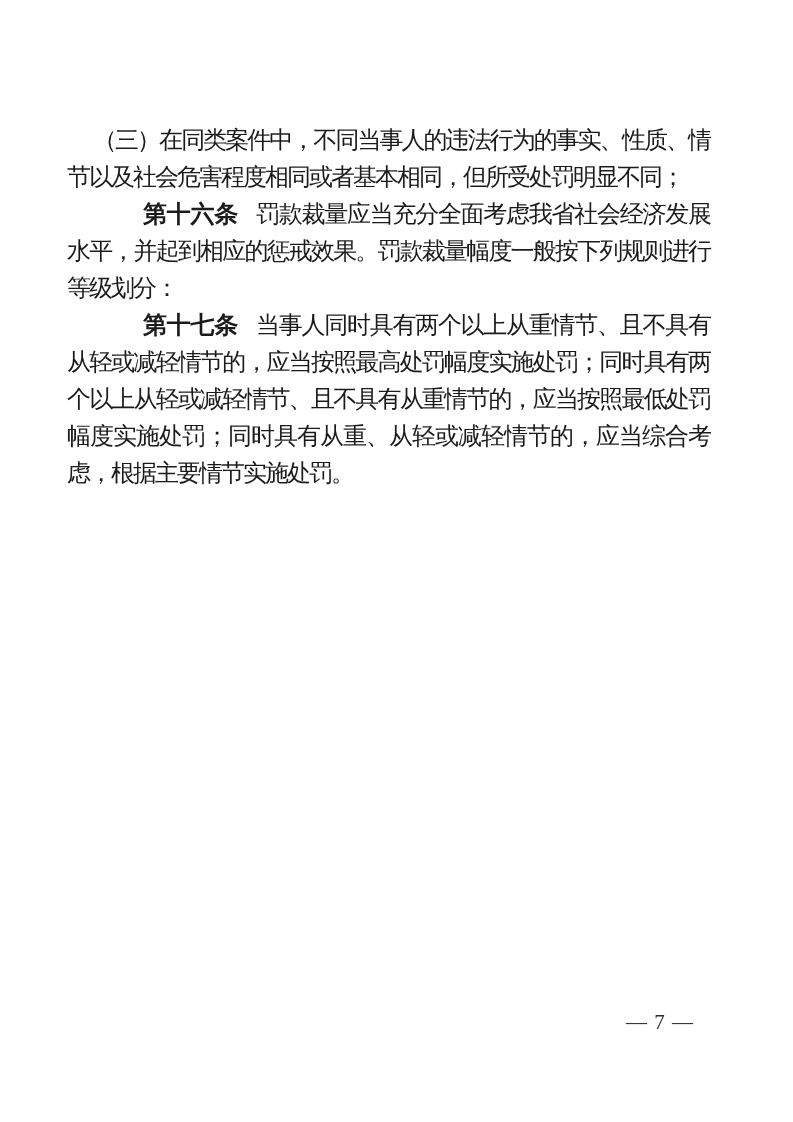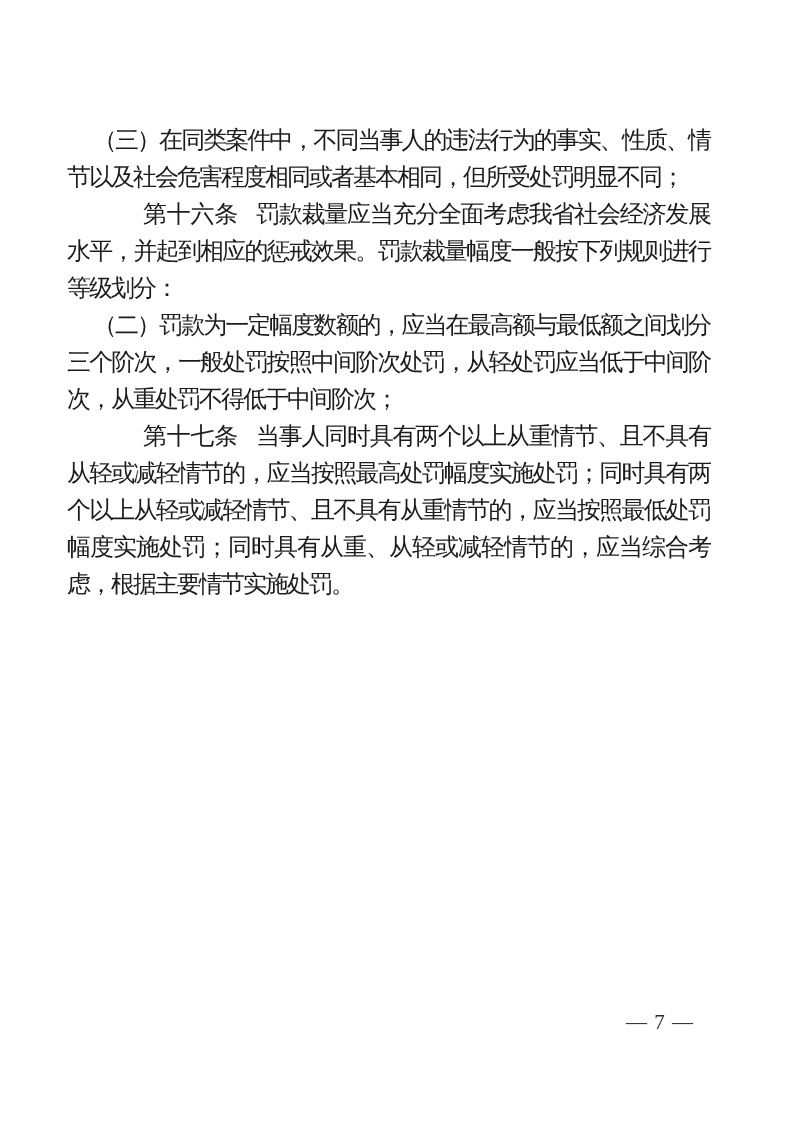--- a/index.html
+++ b/index.html
@@ -37,21 +37,21 @@
     letter-spacing: -2px;
     text-align: justify;
     text-justify: inter-character;
     word-break: break-all;
   }
   
   .ind-item    { text-indent: 26px; }   
   .ind-plain   { text-indent: 50px; }   
   .ind-article { text-indent: 76px; }   
   .art-head {
-    font-weight: 400;
+    font-weight: 700;
     letter-spacing: -1px;
   }
   .art-head:not(:empty) {
     margin-right: 18px;
   }
   .page-number {
     position: absolute;
     left: 626px;
     top: 1010px;
     width: 80px;
@@ -69,21 +69,20 @@
 <div class="page">
 
   <div class="text-block">
 
     <p class="para ind-item"><span>（三）在同类案件中，不同当事人的违法行为的事实、性质、情节以及社会危害程度相同或者基本相同，但所受处罚明显不同；</span></p>
 
 
     <p class="para ind-article"><b class="art-head">第十六条</b><span>罚款裁量应当充分全面考虑我省社会经济发展水平，并起到相应的惩戒效果。罚款裁量幅度一般按下列规则进行等级划分：</span></p>
 
 
-    <p class="para ind-item"><span>（二）罚款为一定幅度数额的，应当在最高额与最低额之间划分三个阶次，一般处罚按照中间阶次处罚，从轻处罚应当低于中间阶次，从重处罚不得低于中间阶次；</span></p>
 
 
 
     <p class="para ind-article"><b class="art-head">第十七条</b><span>当事人同时具有两个以上从重情节、且不具有从轻或减轻情节的，应当按照最高处罚幅度实施处罚；同时具有两个以上从轻或减轻情节、且不具有从重情节的，应当按照最低处罚幅度实施处罚；同时具有从重、从轻或减轻情节的，应当综合考虑，根据主要情节实施处罚。</span></p>
 
   </div>
 
   <div class="page-number">— 7 —</div>
 
 </div>

